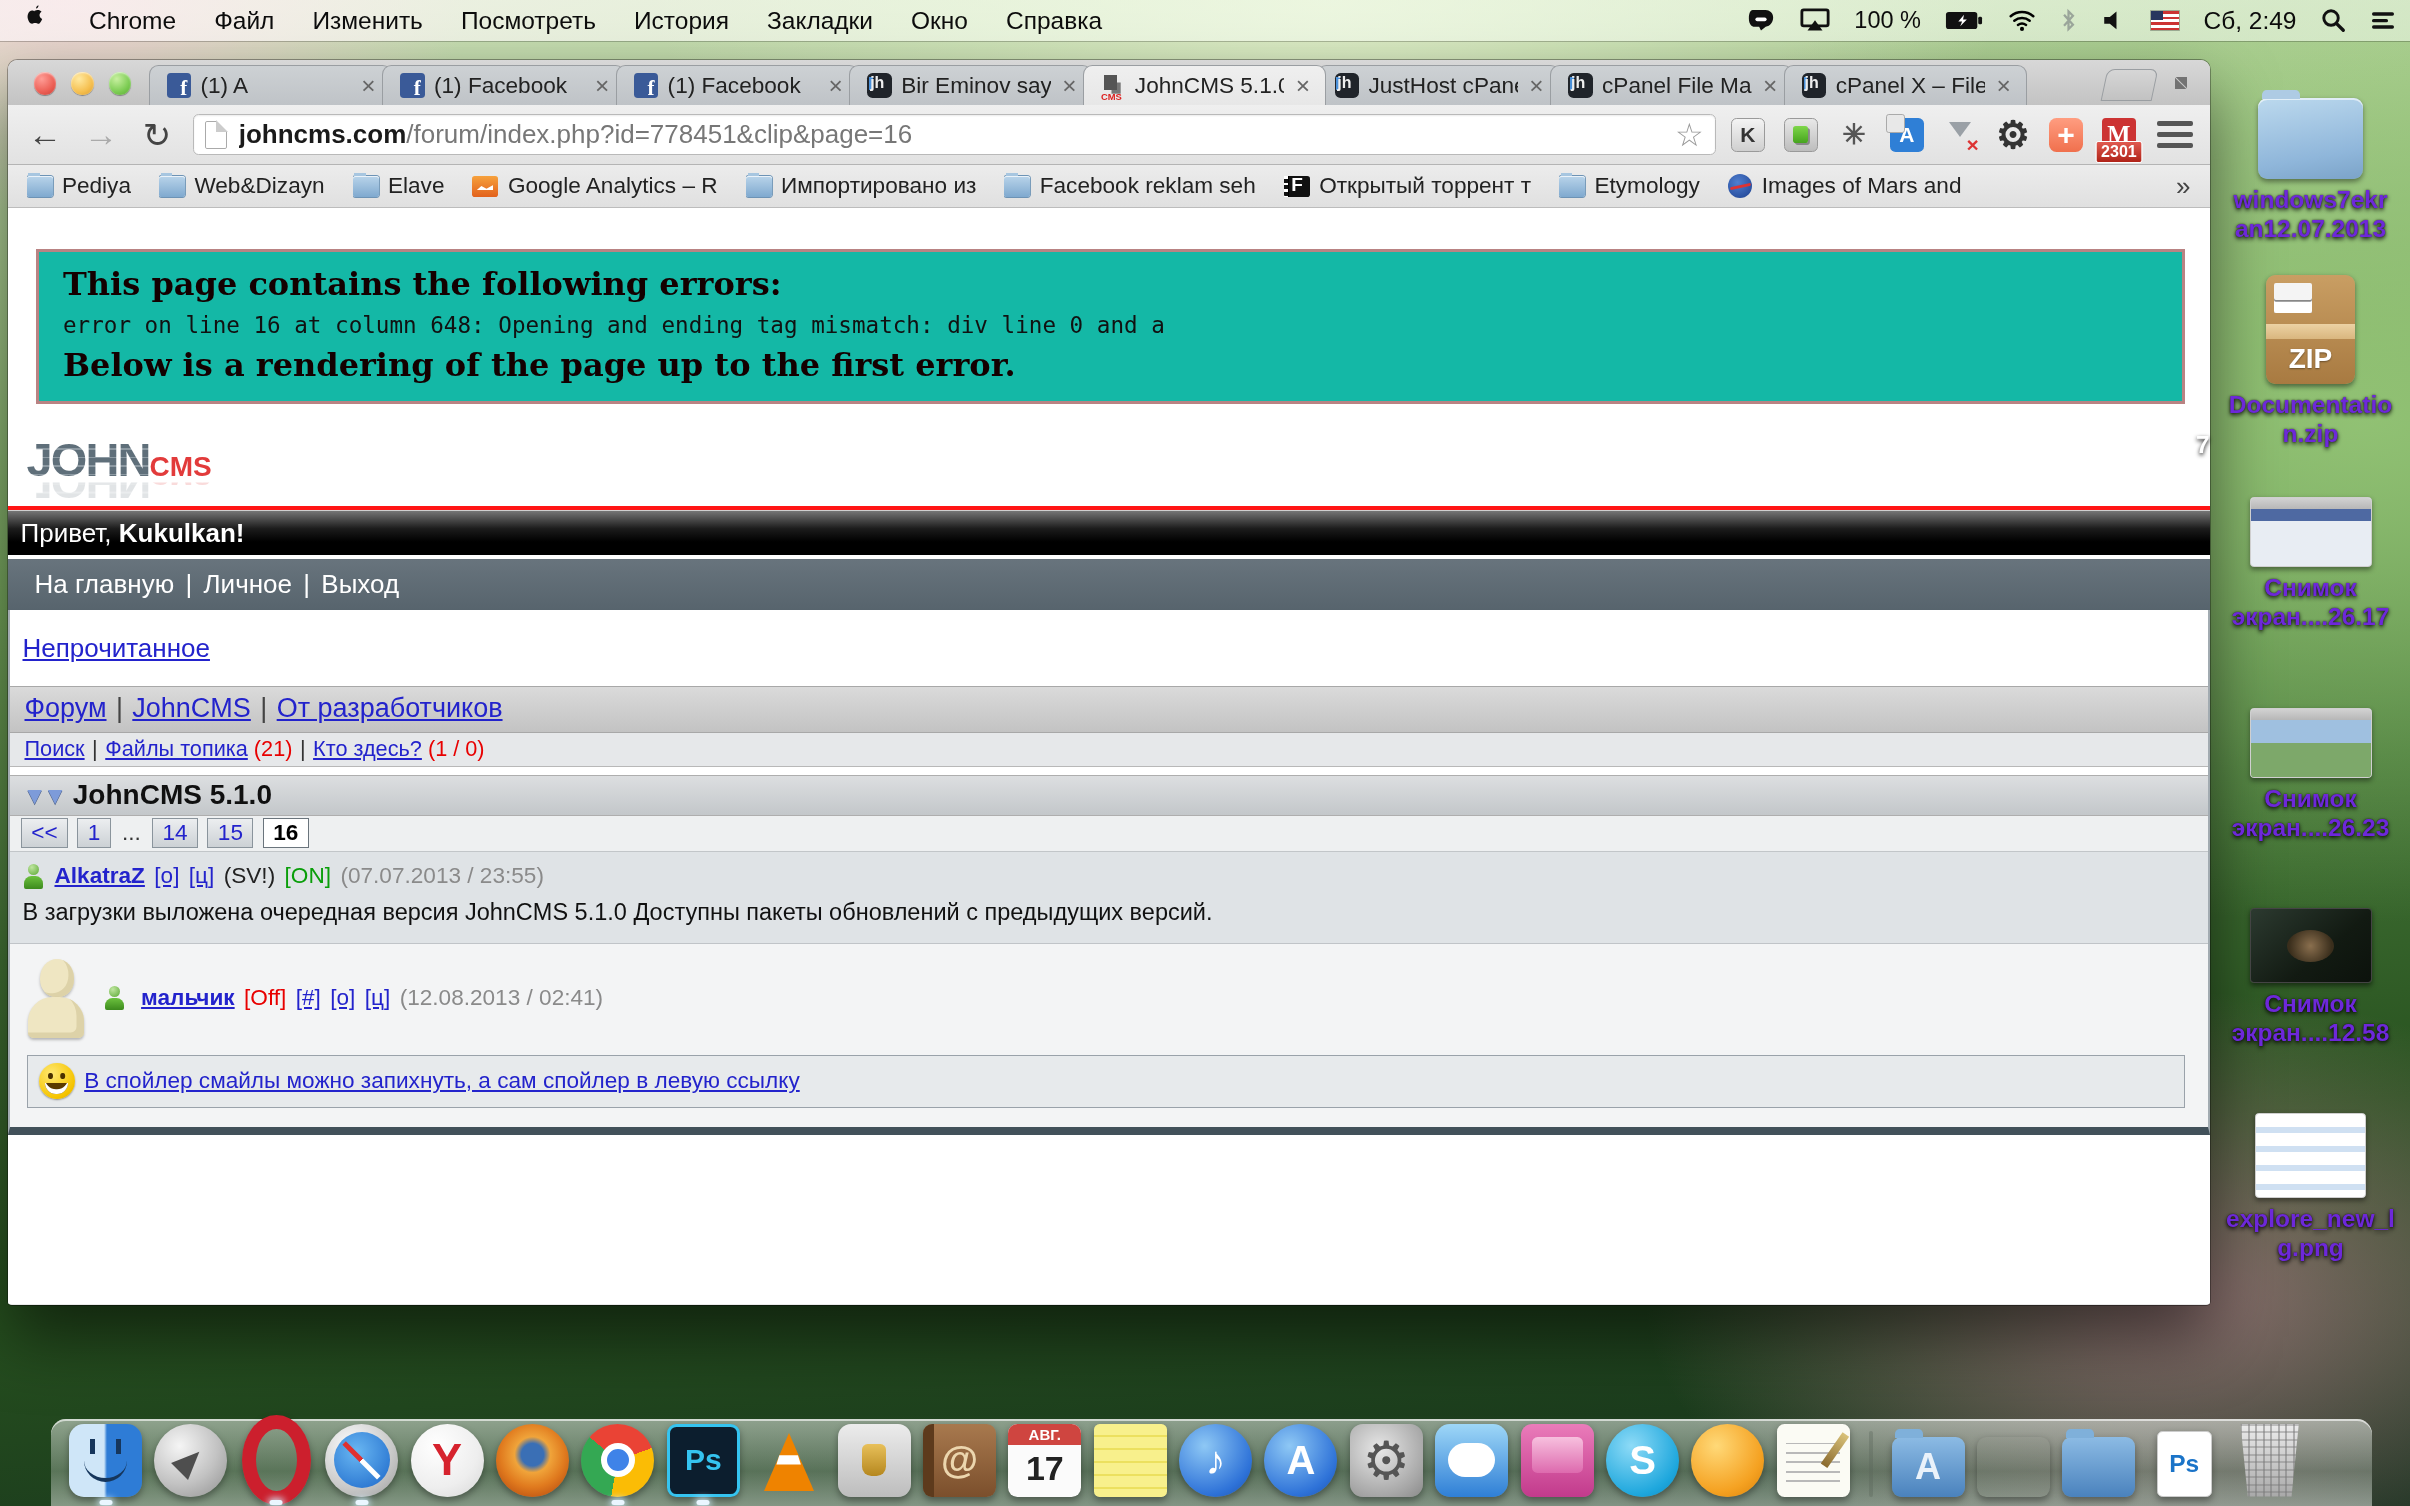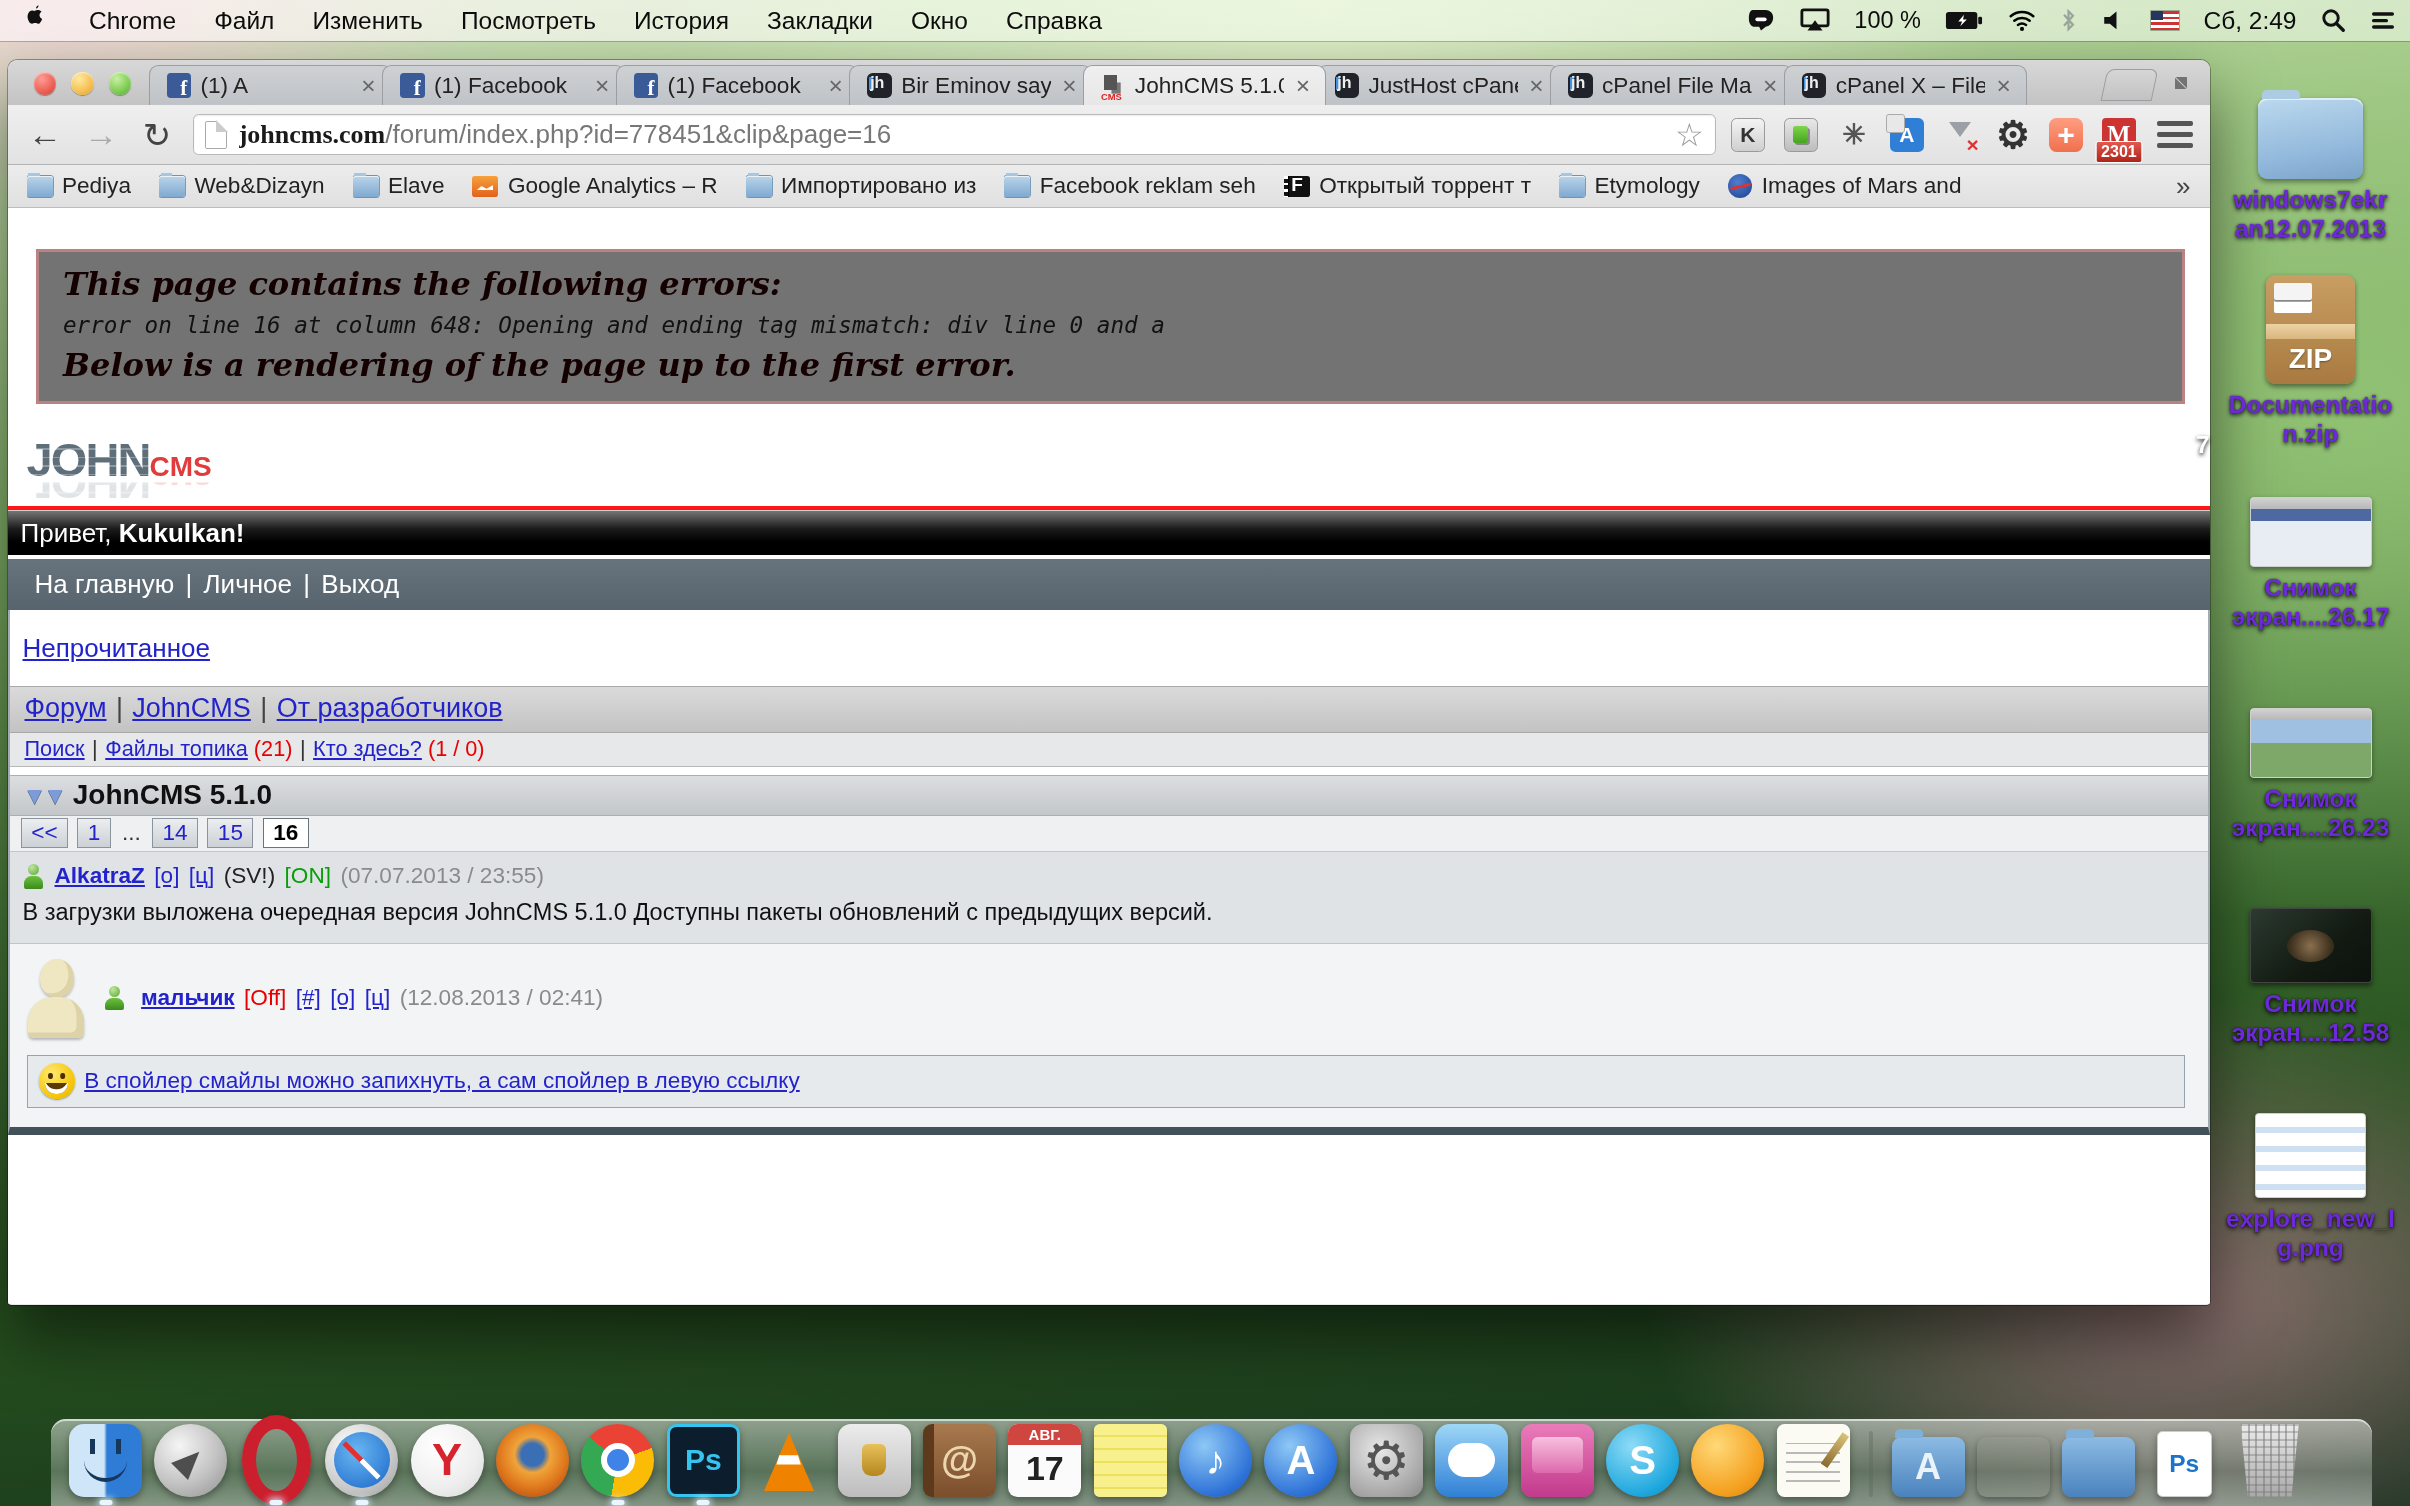--- a/index.html
+++ b/index.html
@@ -60,21 +60,21 @@
   .fs-arrows::before { border-bottom-color:#555; transform:rotate(45deg); right:0; top:0; }
   .fs-arrows::after { border-top-color:#555; transform:rotate(45deg); left:0; bottom:0; }
 
   .toolbar { height:60px; background:linear-gradient(#efefef,#e2e2e2); border-bottom:0.9px solid #b4b4b4; display:flex; align-items:center; padding:0 17px; gap:15px; }
   .nav-btn { font-size:34px; color:#444; width:41px; text-align:center; }
   .nav-btn.disabled { color:#aaa; }
   .urlbox { flex:1; height:41px; background:#fff; border:0.9px solid #b9b9b9; border-radius:5.6px; display:flex; align-items:center; padding:0 11.3px; gap:11.3px; box-shadow:inset 0 0.9px 1.9px rgba(0,0,0,.08); }
   .page-ico { width:22.6px; height:28px; border:1.9px solid #aaa; border-radius:1.9px; position:relative; background:#fff; }
   .page-ico::after { content:""; position:absolute; right:-1.9px; top:-1.9px; border:6.6px solid #fff; border-left-color:#ccc; border-bottom-color:#ccc; }
   .url-text { font-size:26px; color:#1a1a1a; white-space:nowrap; overflow:hidden; flex:1; }
-  .url-text b { font-weight:bold;font-family:Liberation Serif, serif; }
+  .url-text b { font-weight:bold; }
   .star { font-size:32px; color:#999; }
   .ext-icons { display:flex; align-items:center; gap:19px; }
   .ext { width:34px; height:34px; border-radius:5.6px; position:relative; display:flex; align-items:center; justify-content:center; font-size:21px; font-weight:bold; }
   .ext.k { background:linear-gradient(#f4f4f4,#cfcfcf); border:1.9px solid #9a9a9a; color:#333; }
   .ext.clamp { background:linear-gradient(#e8e8e8,#bdbdbd); border:0.9px solid #999; }
   .ext.clamp::after { content:""; width:15px; height:17px; background:linear-gradient(#7ed64a,#46a41e); border-radius:2.8px; box-shadow:1.9px 1.9px 0 #888; }
   .ext.bug { background:transparent; }
   .ext.bug::after { content:"✳"; color:#555; font-size:28px; }
   .ext.translate { background:#2f7fd6; color:#fff; border-radius:5.6px; }
   .ext.translate::before { content:""; position:absolute; left:-3.8px; top:-3.8px; width:17px; height:17px; background:#e8e8e8; border:0.9px solid #aaa; border-radius:2.8px; }
@@ -97,21 +97,21 @@
   .t-film .bm-icon { background:#111; }
   .t-film .bm-icon::after { content:"F"; position:absolute; left:7.5px; top:-1.9px; color:#fff; font-weight:bold; font-size:19px; }
   .t-film .bm-icon::before { content:""; position:absolute; inset:0; background:repeating-linear-gradient(180deg,#fff 0 2.8px,transparent 2.8px 6.6px); width:3.8px; box-shadow:22.6px 0 0 #fff0; border-right:0.9px solid #000; }
   .t-nasa .bm-icon { border-radius:50%; width:24.5px; height:24.5px; background:radial-gradient(circle at 40% 35%,#4f7fd0,#1c3f8f); }
   .t-nasa .bm-icon::after { content:""; position:absolute; left:1.9px; top:11.3px; width:21px; height:2.8px; background:#d33; border-radius:1.9px; transform:rotate(-12deg); }
   .bm-overflow { margin-left:auto; font-size:26px; color:#444; }
 
   
   .content { height:1096px; background:#fff; position:relative; overflow:hidden; font-family:"Liberation Sans",sans-serif; }
 
-  .errorbox { margin:41px 24.5px 0 28px; background:#737373; border:3.8px solid #b98383; padding:13px 24.5px 17px;font-style:italic; }
+  .errorbox { margin:41px 24.5px 0 28px; background:#14b8a6; border:3.8px solid #b98383; padding:13px 24.5px 17px; }
   .err-h { font-family:"DejaVu Serif",serif; font-weight:bold; font-size:32px; color:#140000; }
   .err-d { font-family:"DejaVu Sans Mono",monospace; font-size:22.6px; color:#111; margin:9.4px 0 7.5px; }
 
   .logo { margin:32px 0 0 19px; height:68px; line-height:1; }
   .logo-main { font-size:47px; font-weight:bold; color:#5f6f7a; letter-spacing:-1.9px;
     background:repeating-linear-gradient(180deg,#5f6f7a 0 6.6px,#8d9aa3 6.6px 8.5px); -webkit-background-clip:text; background-clip:text; -webkit-text-fill-color:transparent; }
   .logo-sub { font-size:28px; font-weight:bold; color:#e23b3b; letter-spacing:0; }
   .logo-reflect { opacity:.18; transform:scaleY(-1); height:22.6px; overflow:hidden; }
 
   .redline { height:3.8px; background:#ff1515; margin-top:1.9px; }

